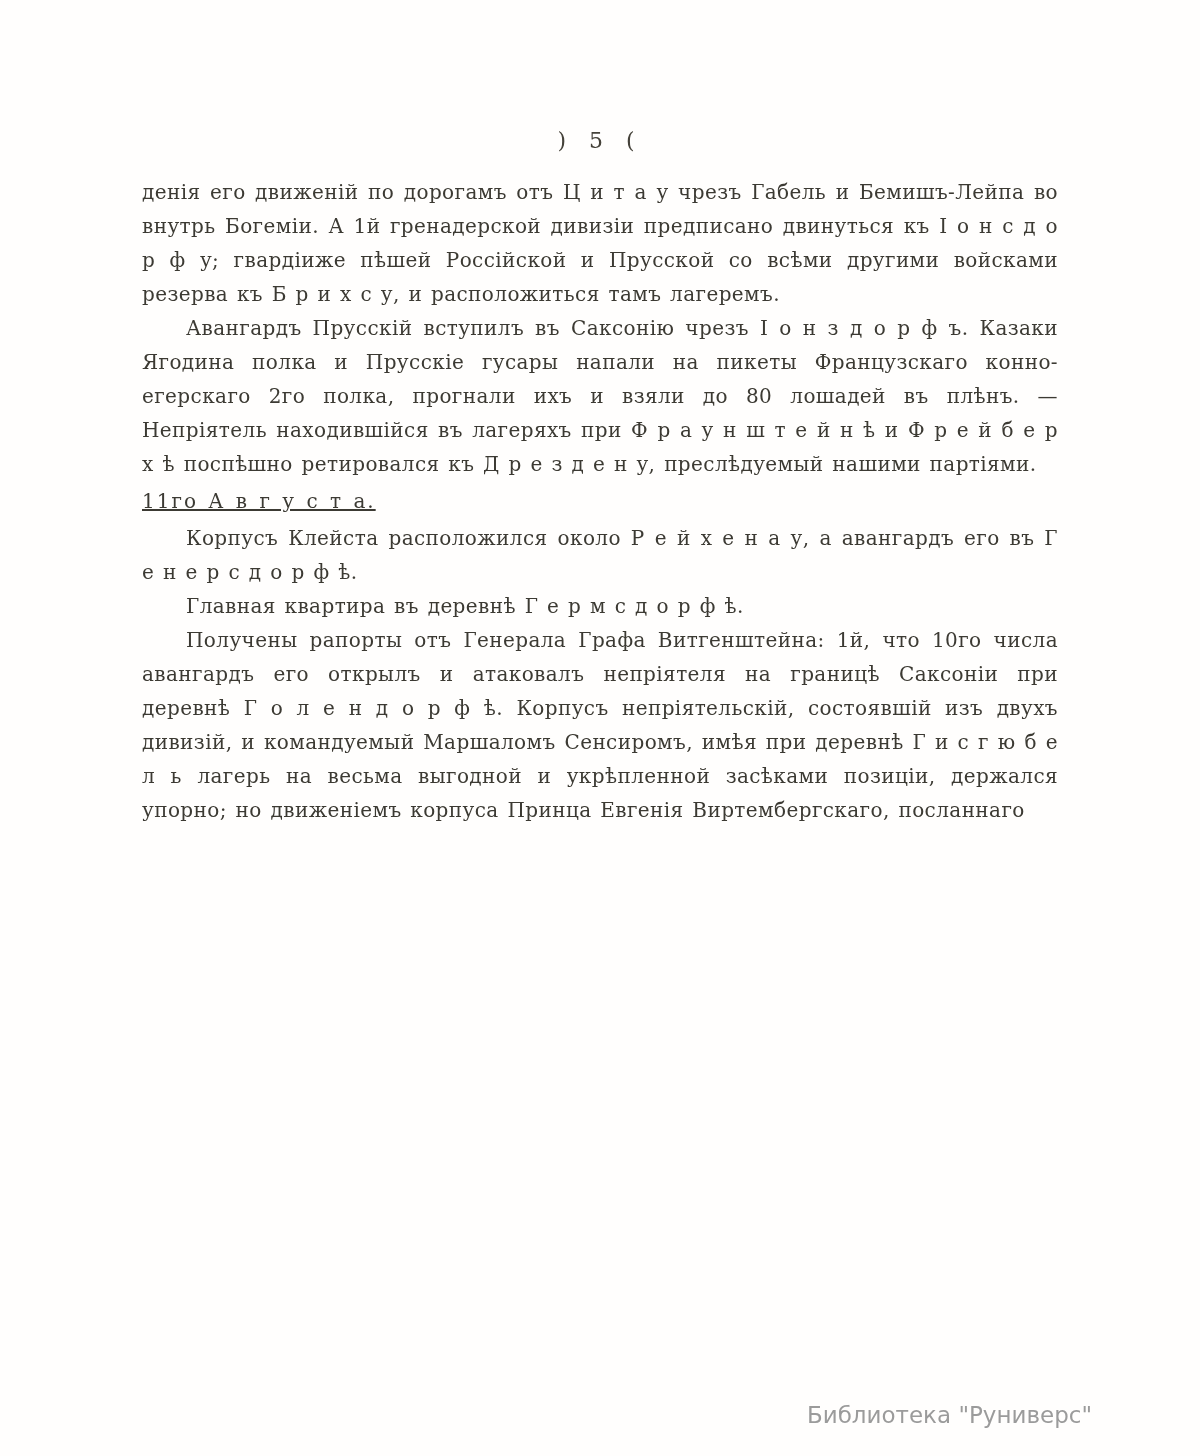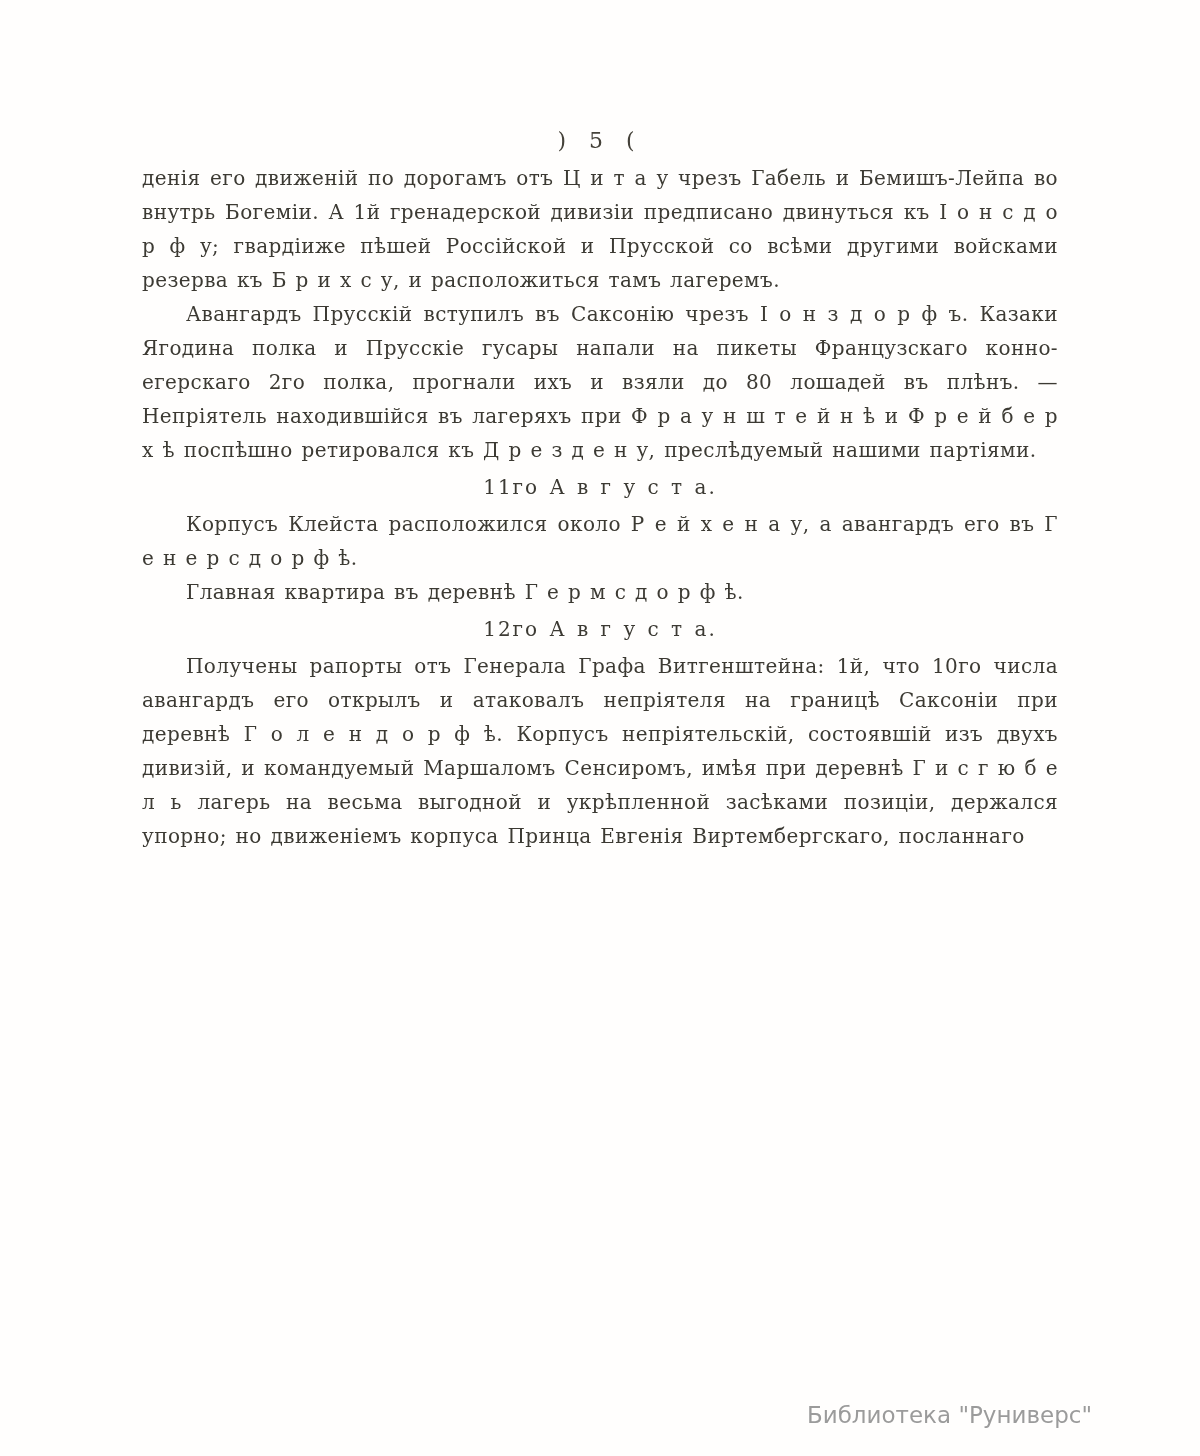--- a/index.html
+++ b/index.html
@@ -18,39 +18,39 @@
   }
   .page-number {
     text-align: center;
     padding-top: 128px;
     font-size: 22px;
     letter-spacing: 8px;
     color: #45423a;
   }
   .page-body {
     width: 916px;
-    margin: 8px auto 0 auto;
+    margin: 22px auto 0 auto;
     font-size: 20px;
     line-height: 34px;
     text-align: justify;
     letter-spacing: 0.4px;
     word-spacing: 2px;
   }
   .page-body p {
     margin: 0;
     text-indent: 44px;
   }
   .page-body p.continuation {
     text-indent: 0;
   }
   .page-body p.heading {
     text-indent: 0;
-    text-align: center;
     letter-spacing: 2px;
     margin: 3px 0;
+    text-decoration: underline;
   }
   .watermark {
     position: absolute;
     right: 108px;
     bottom: 28px;
     font-family: "DejaVu Sans", sans-serif;
     font-size: 23px;
     color: #9b9b9b;
   }
 </style>
@@ -60,19 +60,18 @@
 <div class="page">
 
   <div class="page-number">) 5 (</div>
 
   <div class="page-body">
       <p class="continuation">денія его движеній по дорогамъ отъ Ц и т а у чрезъ Габель и Бемишъ-Лейпа во внутрь Богеміи. А 1й гренадерской дивизіи предписано двинуться къ І о н с д о р ф у; гвардіиже пѣшей Россійской и Прусской со всѣми другими войсками резерва къ Б р и х с у, и расположиться тамъ лагеремъ.</p>
       <p class="body">Авангардъ Прусскій вступилъ въ Саксонію чрезъ І о н з д о р ф ъ. Казаки Ягодина полка и Прусскіе гусары напали на пикеты Французскаго конно-егерскаго 2го полка, прогнали ихъ и взяли до 80 лошадей въ плѣнъ. — Непріятель находившійся въ лагеряхъ при Ф р а у н ш т е й н ѣ и Ф р е й б е р х ѣ поспѣшно ретировался къ Д р е з д е н у, преслѣдуемый нашими партіями.</p>
       <p class="heading">11го А в г у с т а.</p>
       <p class="body">Корпусъ Клейста расположился около Р е й х е н а у, а авангардъ его въ Г е н е р с д о р ф ѣ.</p>
       <p class="body">Главная квартира въ деревнѣ Г е р м с д о р ф ѣ.</p>
-      <p class="heading">12го А в г у с т а.</p>
       <p class="body">Получены рапорты отъ Генерала Графа Витгенштейна: 1й, что 10го числа авангардъ его открылъ и атаковалъ непріятеля на границѣ Саксоніи при деревнѣ Г о л е н д о р ф ѣ. Корпусъ непріятельскій, состоявшій изъ двухъ дивизій, и командуемый Маршаломъ Сенсиромъ, имѣя при деревнѣ Г и с г ю б е л ь лагерь на весьма выгодной и укрѣпленной засѣками позиціи, держался упорно; но движеніемъ корпуса Принца Евгенія Виртембергскаго, посланнаго</p>
     </div>
 
   <div class="watermark">Библиотека "Руниверс"</div>
 
 </div>
 
 </body></html>

